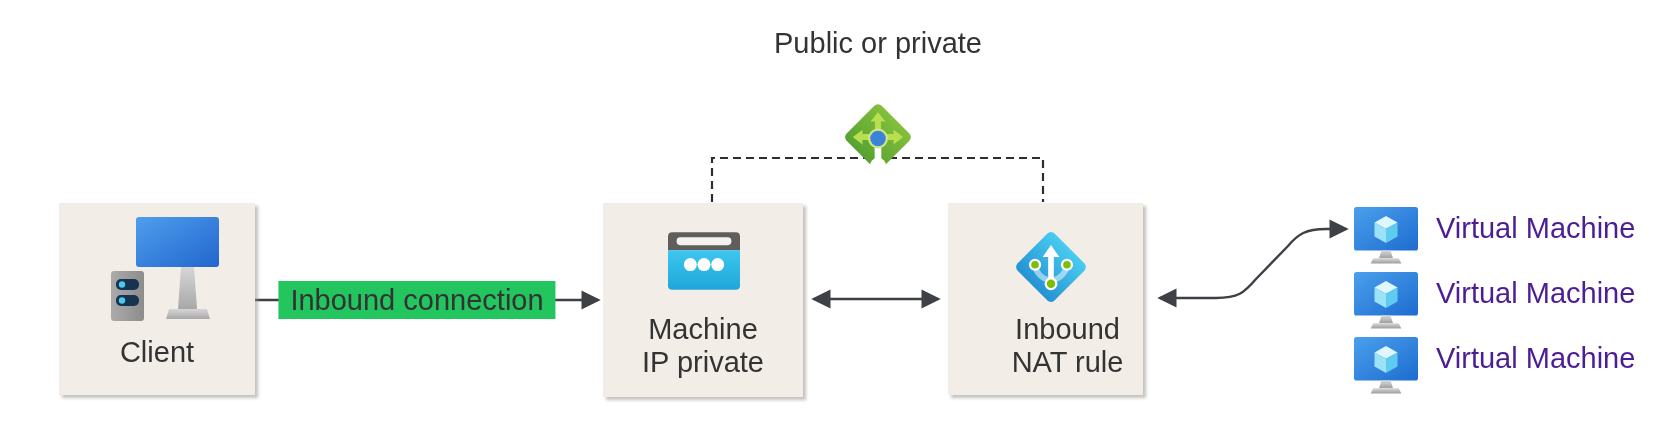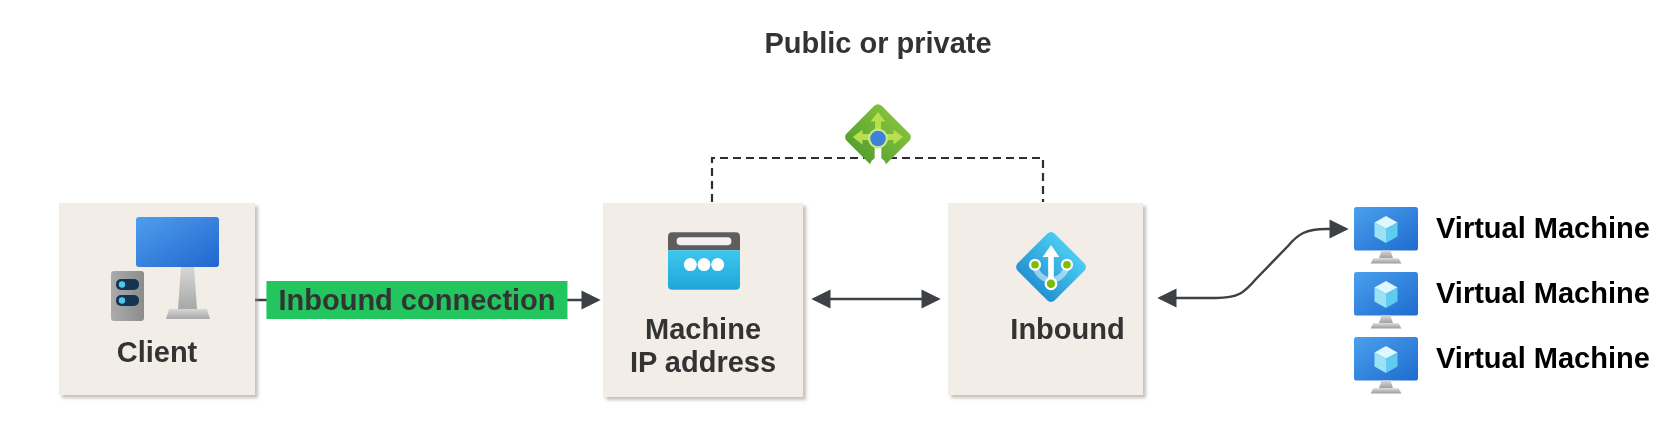--- a/index.html
+++ b/index.html
@@ -1,18 +1,18 @@
 <!DOCTYPE html>
 <html><head>
 <meta charset="utf-8">
 <style>
   html,body{margin:0;padding:0;background:#ffffff;}
   .canvas{
     position:relative;width:1655px;height:423px;background:#ffffff;overflow:hidden;
-    font-family:"Liberation Sans", sans-serif;color:#333333;font-weight:bold;
+    font-family:"Liberation Sans", sans-serif;color:#333333;
   }
   .canvas *{box-sizing:border-box;}
   svg.connectors{position:absolute;left:0;top:0;z-index:1;}
   .node-box{
     position:absolute;background:#F2EDE7;z-index:2;
     box-shadow:3px 3px 3px rgba(150,144,138,0.55);
   }
   .node-label{
     position:absolute;left:0;right:0;text-align:center;
     font-size:29px;line-height:33px;color:#333333;
@@ -22,21 +22,21 @@
     position:absolute;left:696px;top:27px;width:364px;text-align:center;
     font-size:29px;line-height:33px;color:#333333;z-index:2;
   }
   .conn-label{
     position:absolute;top:281px;left:417px;transform:translateX(-50%);
     background:#22c55e;padding:0 12px;white-space:nowrap;
     font-size:29px;line-height:38px;color:#333333;z-index:2;
   }
   .vm-label{
     position:absolute;left:1436px;font-size:29px;line-height:40px;
-    white-space:nowrap;color:#000000;z-index:2;
+    white-space:nowrap;color:#4c1d95;z-index:2;
   }
   .vm-icon{position:absolute;left:1354px;z-index:2;}
   .lb-icon{position:absolute;left:841px;top:100px;z-index:2;}
 </style>
 </head>
 <body>
 
 <div class="canvas">
 
   <svg class="connectors" width="1655" height="423" viewBox="0 0 1655 423">
@@ -111,21 +111,21 @@
       </defs>
       <path d="M0 25 V6 Q0 0 6 0 H94 Q100 0 100 6 V25 Z" fill="#5E5E5E"></path>
       <rect x="12" y="7" width="76" height="11" rx="5" fill="#F4F1EE"></rect>
       <path d="M0 25 H100 V74 Q100 80 94 80 H6 Q0 80 0 74 Z" fill="url(#gBrw)"></path>
       <circle cx="31" cy="45" r="9" fill="#ffffff"></circle>
       <circle cx="50" cy="45" r="9" fill="#ffffff"></circle>
       <circle cx="69" cy="45" r="9" fill="#ffffff"></circle>
     </svg>
     <div class="node-label" style="top:110px;">
       <div>Machine</div>
-      <div>IP address</div>
+      <div>IP private</div>
     </div>
   </div>
 
   <div class="node-box" style="left:948px;top:203px;width:195px;height:192px;">
     <svg class="node-icon" style="left:65px;top:26px;" width="76" height="76" viewBox="-50 -50 100 100">
       <defs>
         <linearGradient id="gNAT" x1="0" y1="-49" x2="0" y2="49" gradientUnits="userSpaceOnUse">
           <stop offset="0" stop-color="#52D8F7"></stop>
             <stop offset="1" stop-color="#1C86CC"></stop>
         </linearGradient>
@@ -135,20 +135,21 @@
         <path d="M -21 -3 C -20 8 -12 15 -3 17"></path>
         <path d="M 21 -3 C 20 8 12 15 3 17"></path>
       </g>
       <path d="M -3.7 20 V -13 H -11 L 0 -29 L 11 -13 H 3.7 V 20 Z" fill="#ffffff"></path>
       <circle cx="-21" cy="-3" r="6.5" fill="#7EBE00" stroke="#ffffff" stroke-width="3"></circle>
       <circle cx="21" cy="-3" r="6.5" fill="#7EBE00" stroke="#ffffff" stroke-width="3"></circle>
       <circle cx="0" cy="22" r="7" fill="#7EBE00" stroke="#ffffff" stroke-width="3"></circle>
     </svg>
     <div class="node-label" style="top:110px;margin-left:44px;">
       <div>Inbound</div>
+      <div>NAT rule</div>
     </div>
   </div>
 
   <span class="conn-label">Inbound connection</span>
 
   <svg class="vm-icon" style="top:207px;" width="64" height="59" viewBox="0 0 100 92">
     <defs>
       <linearGradient id="gVM" x1="0" y1="0" x2="1" y2="1">
         <stop offset="0" stop-color="#4AA0EC"></stop>
           <stop offset="1" stop-color="#1E6BD0"></stop>

